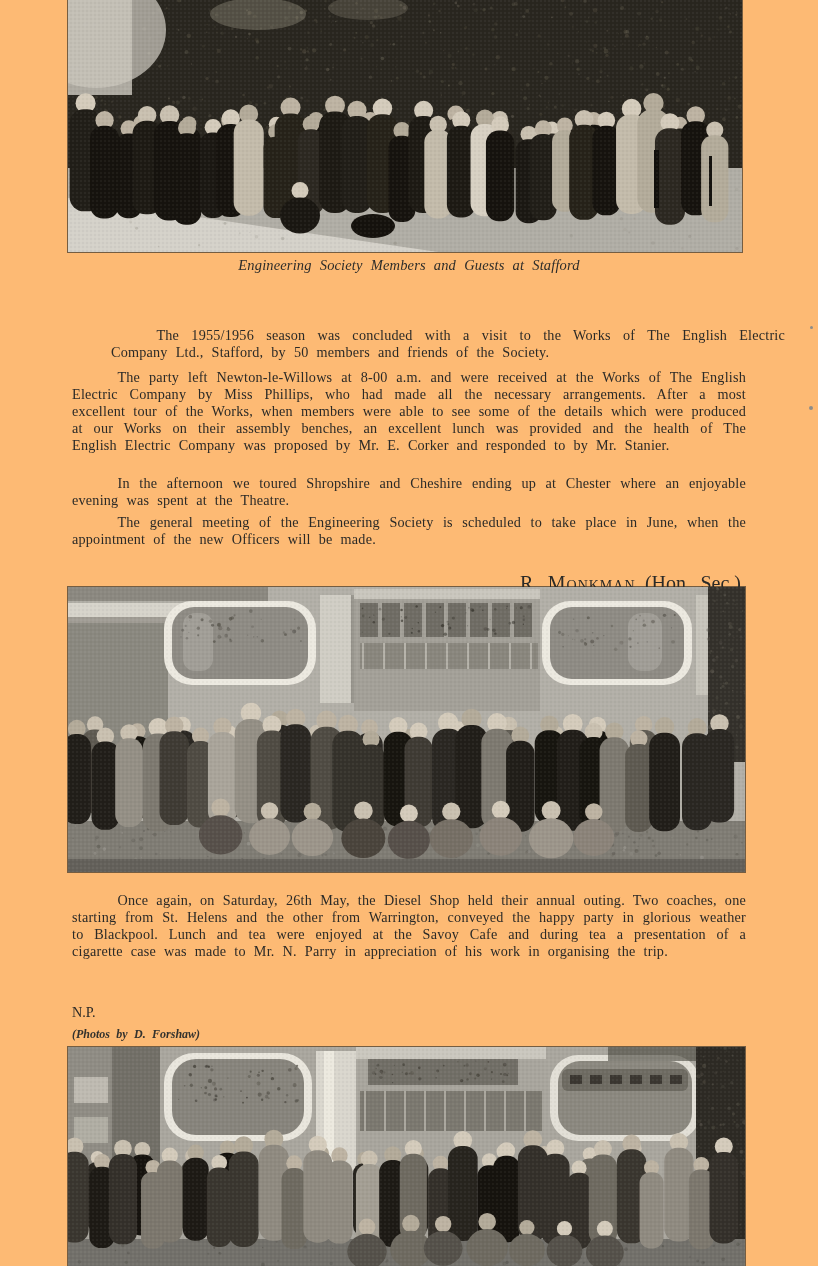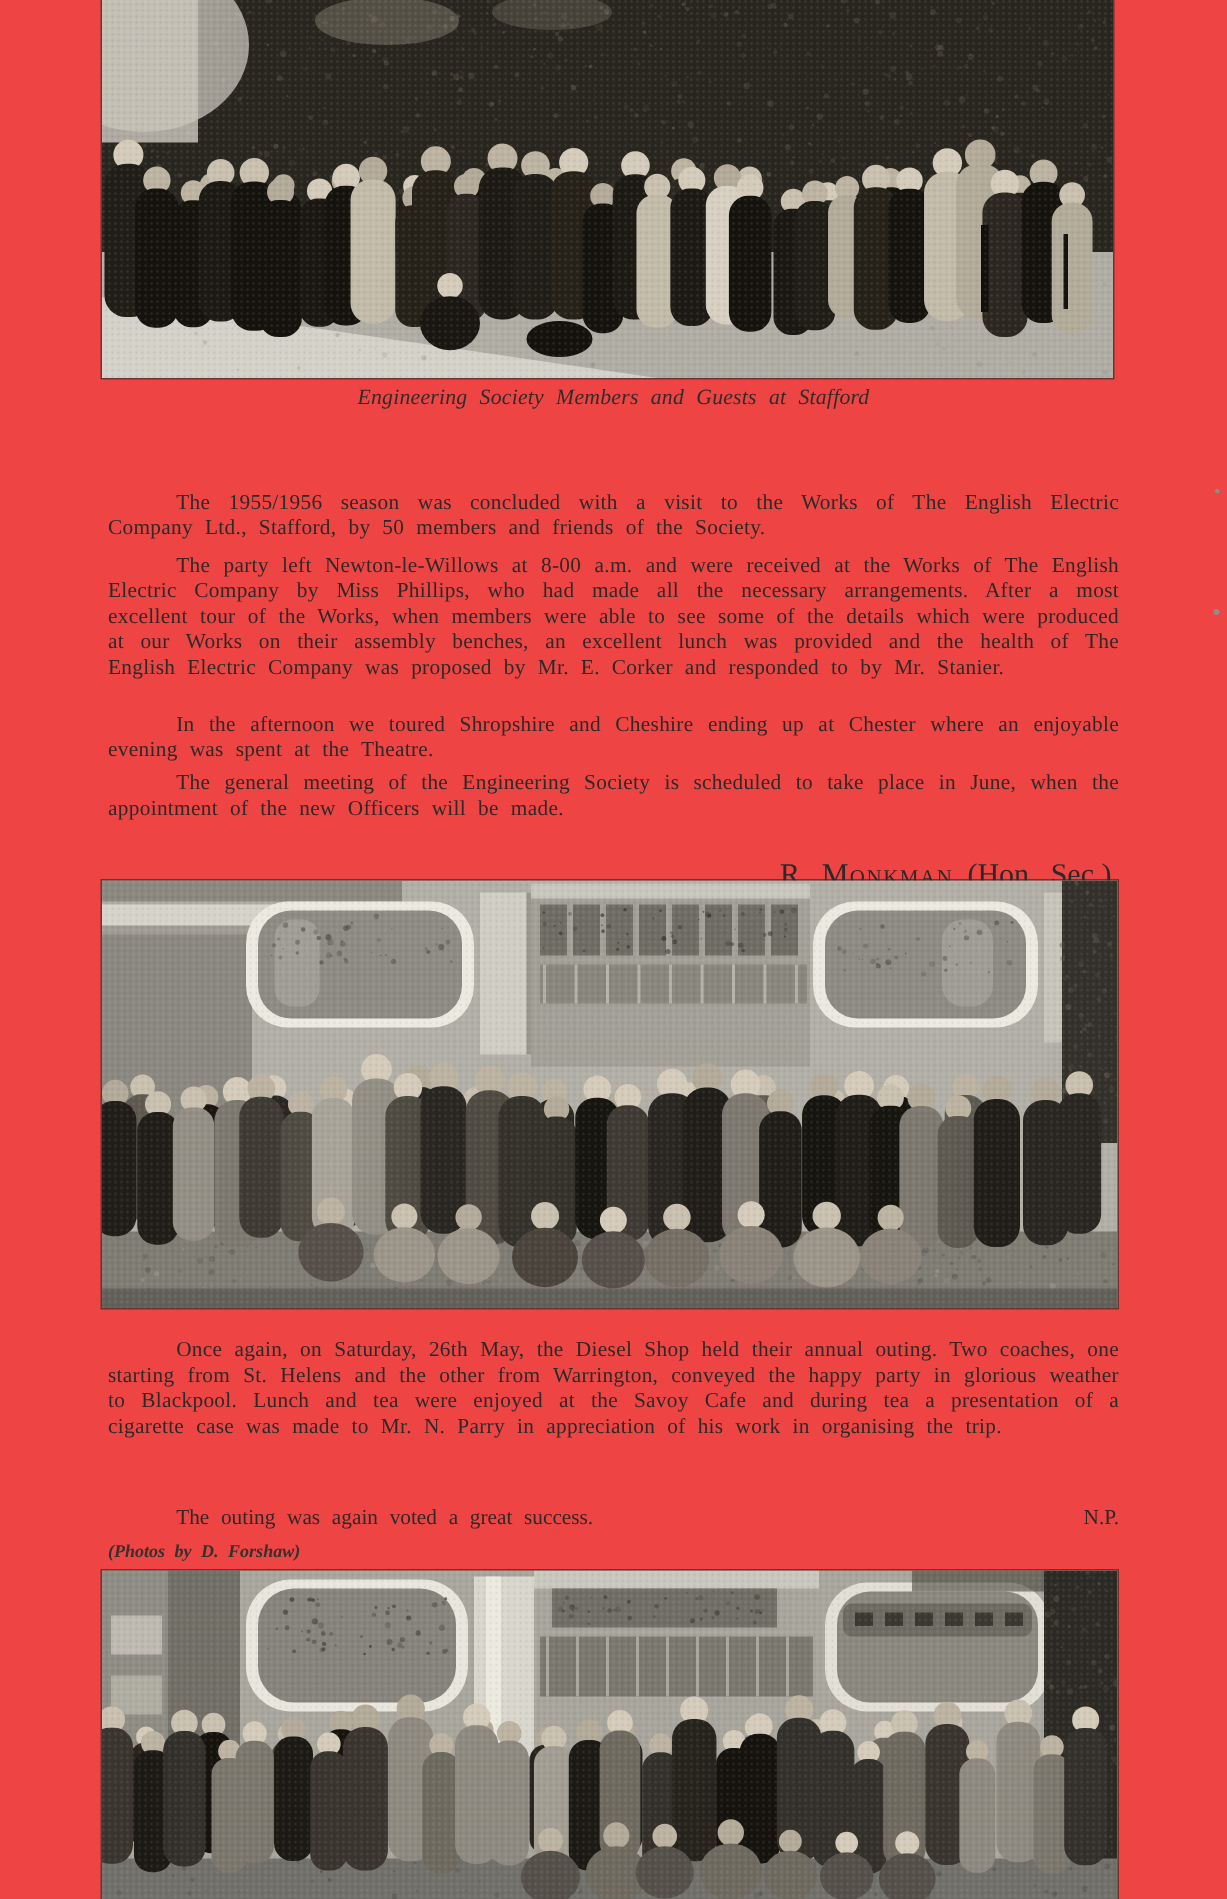--- a/index.html
+++ b/index.html
@@ -1,19 +1,19 @@
 <!DOCTYPE html>
 <html><head>
 <meta charset="utf-8">
 <style>
   html,body{margin:0;padding:0;}
   .page{
     position:relative;
     width:818px;height:1266px;
-    background:#ef4444;
+    background:#fdba74;
     font-family:"Liberation Serif", serif;
     color:#2b2a27;
     overflow:hidden;
   }
   .photo{
     position:absolute;
     outline:1px solid rgba(45,43,38,.65);
     background:#b0ada5;
   }
   .photo svg{display:block;width:100%;height:100%;}
@@ -32,21 +32,21 @@
   }
   #head-1{top:294px;}
   #head-2{top:891px;}
   .body-par{
     position:absolute;left:72px;width:674px;
     font-size:14.2px;line-height:16.9px;
     text-align:justify;text-align-last:left;
     word-spacing:.30em;letter-spacing:.015em;
   }
   .body-par .ind{display:inline-block;width:3.2em;}
-  #par-1{top:327px;}
+  #par-1{top:327px;margin-left:39px;}
   #par-2{top:369px;}
   #par-3{top:475px;}
   #par-4{top:514px;}
   #par-5{top:892px;}
   .sig{
     position:absolute;left:72px;width:674px;top:572px;
     text-align:right;font-size:20px;word-spacing:.22em;color:#2b2a27;
   }
   .sc{font-variant:small-caps;letter-spacing:.05em;}
   .closing-row{
@@ -1319,21 +1319,20 @@
           <ellipse cx="525.75863912085" cy="250.52740765150517" rx="20.508566475337638" ry="18.45770982780387" fill="#8b8379"></ellipse>
         </g>
       <rect x="0" y="0" width="677" height="285" fill="url(#ht-b)"></rect>
     </svg>
   </div>
 
 
   <div class="body-par" id="par-5"><span class="ind"></span><span>Once again, on Saturday, 26th May, the Diesel Shop held their annual outing. Two coaches, one starting from St. Helens and the other from Warrington, conveyed the happy party in glorious weather to Blackpool. Lunch and tea were enjoyed at the Savoy Cafe and during tea a presentation of a cigarette case was made to Mr. N. Parry in appreciation of his work in organising the trip.</span></div>
 
   <div class="closing-row">
-    <span class="lead">The outing was again voted a great success.</span>
     <span>N.P.</span>
   </div>
 
   <div class="credit">(Photos by D. Forshaw)</div>
 
   <div class="photo" id="photo-bot">
     <svg viewBox="0 0 677 219" preserveAspectRatio="none">
       <defs>
         <pattern id="ht-c" width="4" height="4" patternUnits="userSpaceOnUse">
           <circle cx="1" cy="1" r="0.8" fill="#ffffff" opacity="0.09"></circle>

